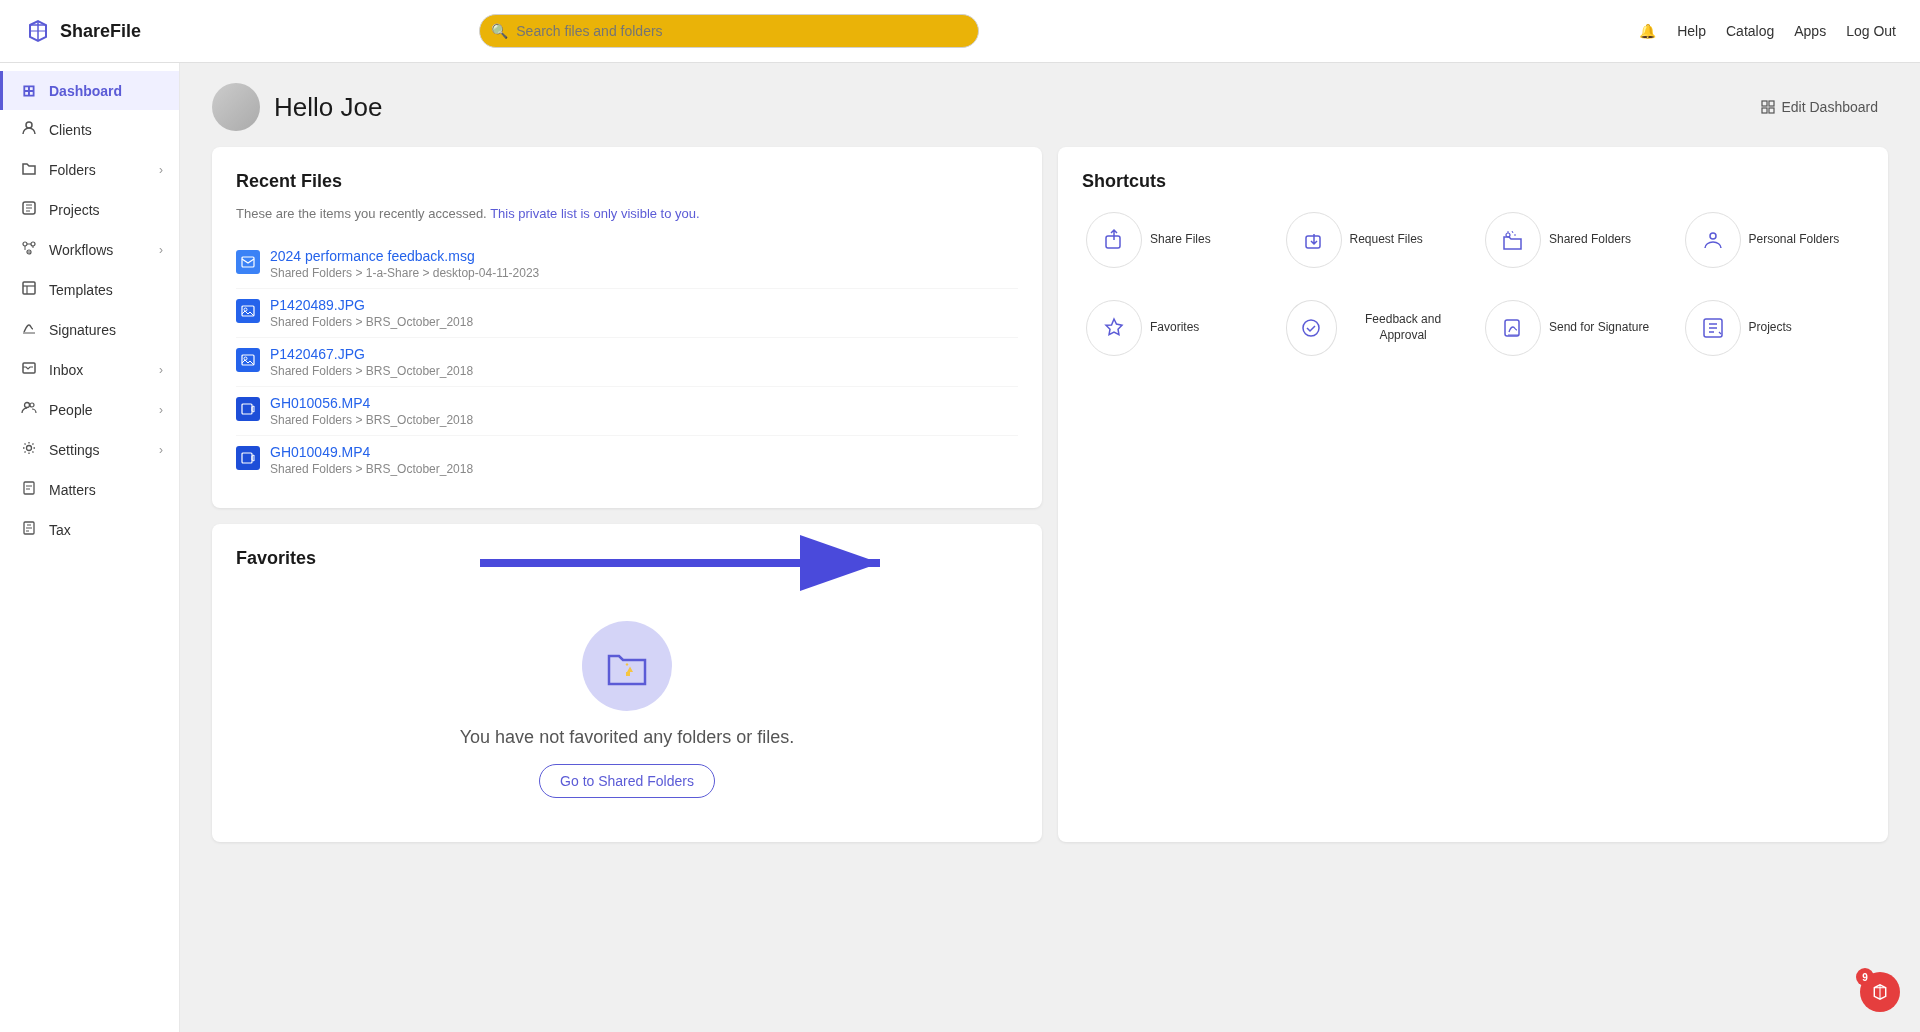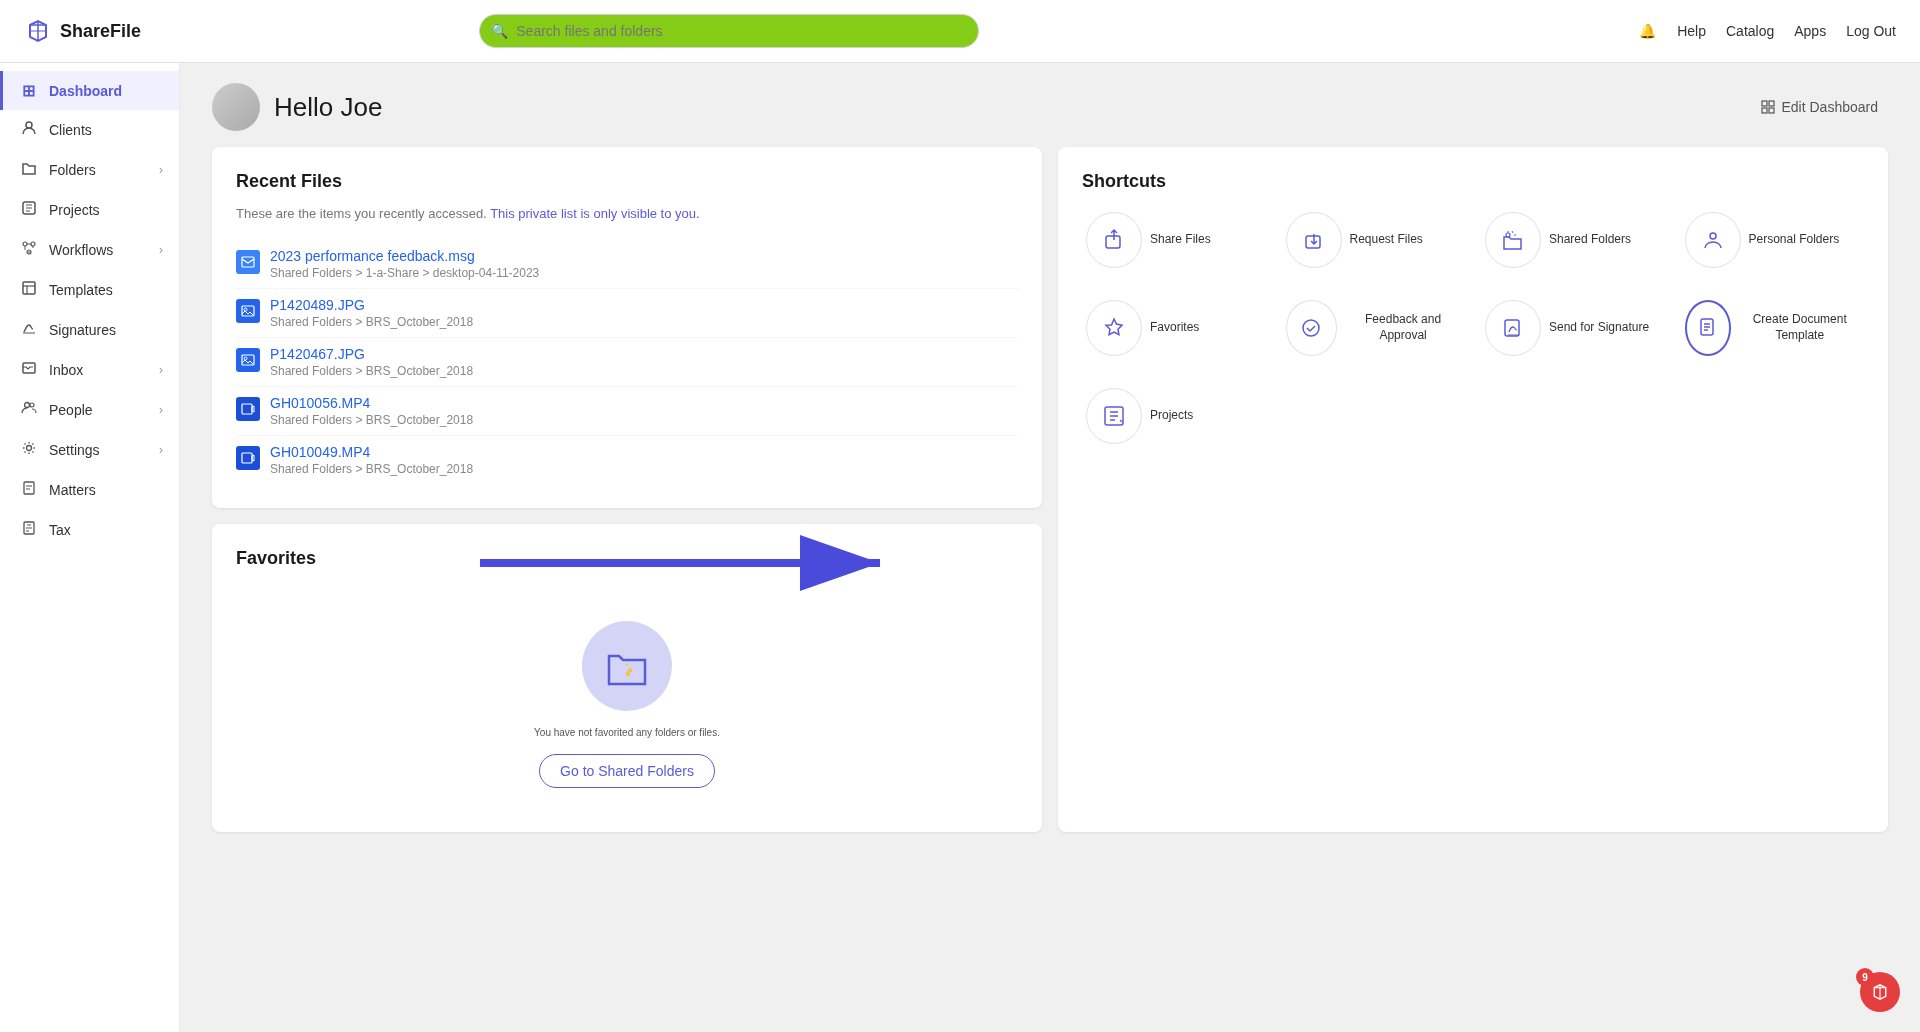--- a/index.html
+++ b/index.html
@@ -35,21 +35,21 @@
       flex: 1;
       max-width: 500px;
       margin: 0 auto;
     }
     .search-bar input {
       width: 100%;
       padding: 8px 16px 8px 36px;
       border: 1px solid #d0d0d0;
       border-radius: 20px;
       font-size: 14px;
-      background: #84cc16;
+      background: #eab308;
       outline: none;
       color: #555;
     }
     .search-wrap {
       position: relative;
     }
     .search-icon-pos {
       position: absolute;
       left: 12px;
       top: 50%;
@@ -288,21 +288,21 @@
       width: 90px;
       height: 90px;
       border-radius: 50%;
       background: #d4d4f7;
       display: flex;
       align-items: center;
       justify-content: center;
       font-size: 36px;
     }
     .fav-empty-text {
-      font-size: 10px;
+      font-size: 18px;
       color: #555;
     }
     .go-shared-btn {
       padding: 8px 20px;
       border: 1.5px solid #5b5bd6;
       border-radius: 20px;
       background: transparent;
       color: #5b5bd6;
       font-size: 14px;
       cursor: pointer;
@@ -521,21 +521,21 @@
         </p>
 
         <div class="file-item">
           <div class="file-icon-msg">
             <svg width="14" height="14" viewBox="0 0 14 14" fill="none">
                 <rect x="1" y="2" width="12" height="10" rx="1" stroke="#fff" stroke-width="1.2"></rect>
                 <path d="M1 4l6 4 6-4" stroke="#fff" stroke-width="1.2"></path>
               </svg>
           </div>
           <div>
-            <div class="file-name">2023 performance feedback.msg</div>
+            <div class="file-name">2024 performance feedback.msg</div>
             <div class="file-path">Shared Folders &gt; 1-a-Share &gt; desktop-04-11-2023</div>
           </div>
         </div>
 
         <div class="file-item">
           <div class="file-icon-img">
             <svg width="14" height="14" viewBox="0 0 14 14" fill="none">
                 <rect x="1" y="2" width="12" height="10" rx="1" stroke="#fff" stroke-width="1.2"></rect>
                 <circle cx="4.5" cy="5.5" r="1.5" stroke="#fff" stroke-width="1"></circle>
                 <path d="M1 10l3-3 3 3 2-2 4 4" stroke="#fff" stroke-width="1"></path>
@@ -657,29 +657,20 @@
             <div class="shortcut-circle">
               <svg width="24" height="24" viewBox="0 0 24 24" fill="none">
                   <rect x="4" y="4" width="14" height="16" rx="2" stroke="#5b5bd6" stroke-width="1.5"></rect>
                   <path d="M8 16c1-3 2-5 4-5s2 3 4 3" stroke="#5b5bd6" stroke-width="1.3"></path>
                   <path d="M7 19h10" stroke="#5b5bd6" stroke-width="1"></path>
                 </svg>
             </div>
             <span class="shortcut-label">Send for Signature</span>
           </div>
 
-          <div class="shortcut-item">
-            <div class="shortcut-circle highlighted">
-              <svg width="24" height="24" viewBox="0 0 24 24" fill="none">
-                  <rect x="5" y="3" width="12" height="16" rx="2" stroke="#5b5bd6" stroke-width="1.5"></rect>
-                  <path d="M8 8h6M8 11h6M8 14h4" stroke="#5b5bd6" stroke-width="1.3"></path>
-                </svg>
-            </div>
-            <span class="shortcut-label">Create Document Template</span>
-          </div>
 
           <div class="shortcut-item">
             <div class="shortcut-circle">
               <svg width="24" height="24" viewBox="0 0 24 24" fill="none">
                   <rect x="3" y="3" width="18" height="18" rx="2" stroke="#5b5bd6" stroke-width="1.5"></rect>
                   <path d="M8 12h8M8 8h8M8 16h5" stroke="#5b5bd6" stroke-width="1.3"></path>
                   <path d="M18 16l2 2" stroke="#5b5bd6" stroke-width="1.3"></path>
                 </svg>
             </div>
             <span class="shortcut-label">Projects</span>

